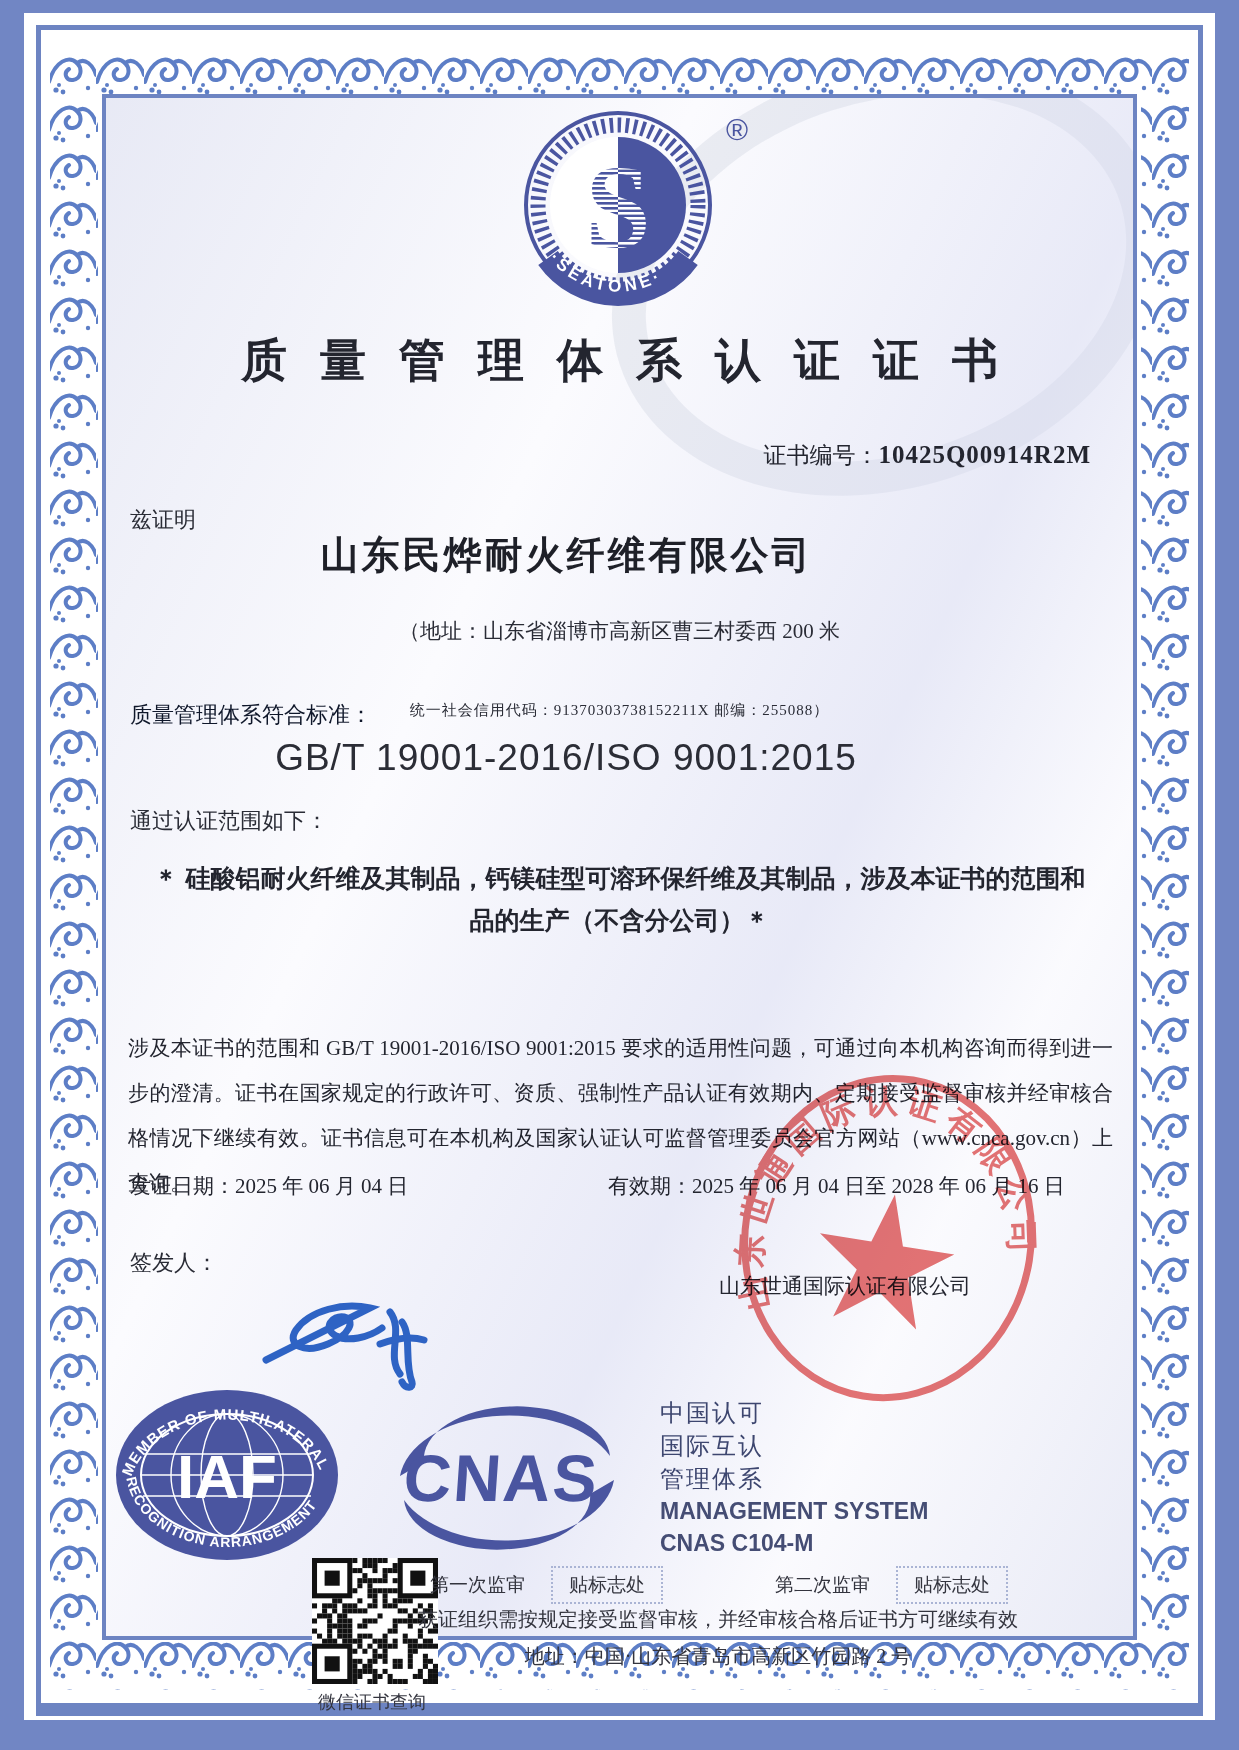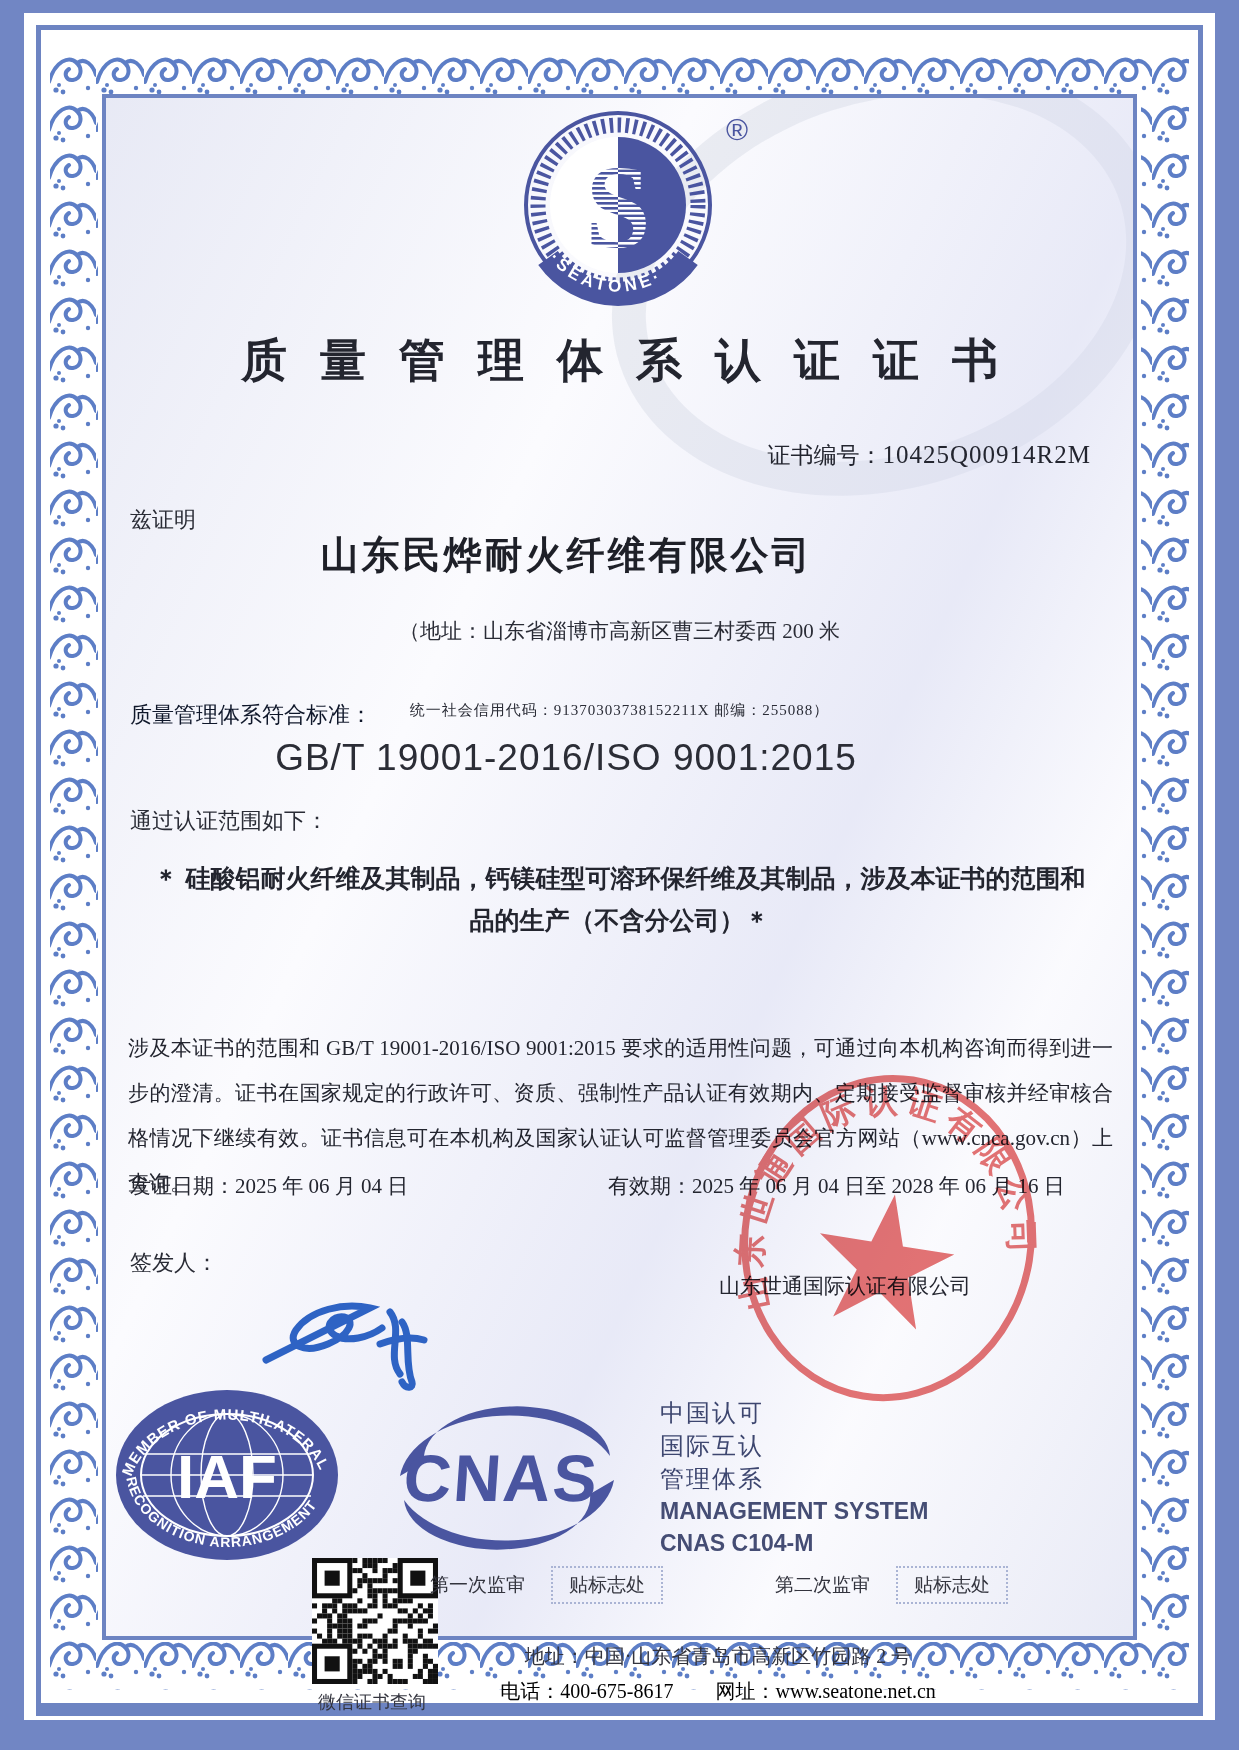--- a/index.html
+++ b/index.html
@@ -22,21 +22,21 @@
     background:linear-gradient(115deg, rgba(208,212,234,0.45) 0%, rgba(255,255,255,0) 34%,
        rgba(213,216,240,0.50) 62%, rgba(246,246,252,0.1) 78%, rgba(210,214,236,0.45) 100%);
   }
   .watermark { position:absolute; left:500px; top:-30px; width:560px; height:420px;
     border:34px solid rgba(196,202,216,0.30); border-radius:50%; transform:rotate(-18deg); }
   
   .abs { position:absolute; }
   #title { left:0; width:1239px; top:330px; text-align:center; font-size:46px; font-weight:bold;
     color:#23252f; letter-spacing:33px; text-indent:33px; }
   #certno { right:148px; top:440px; font-size:23px; color:#23252f; }
-  #certno .v { font-weight:normal; font-size:25px; letter-spacing:1px; }
+  #certno .v { font-weight:bold; font-size:25px; letter-spacing:1px; }
   #hereby { left:130px; top:505px; font-size:22px; color:#2a2c36; }
   #company { left:0; width:1133px; top:530px; text-align:center; font-size:38px; font-weight:bold; color:#1e2028; letter-spacing:3px;}
   #addr1 { left:0; width:1239px; top:617px; text-align:center; font-size:21px; color:#2a2c36; }
   #addr2 { left:0; width:1239px; top:657px; text-align:center; font-size:15px; color:#2a2c36; letter-spacing:1px;margin-top:44px;}
   #stdlabel { left:130px; top:700px; font-size:22px; color:#0f172a; }
   #standard { left:0; width:1132px; top:737px; text-align:center; font-size:37px; color:#2b2d36;
     font-family:"Liberation Sans", sans-serif; letter-spacing:1px; }
   #scopelabel { left:130px; top:806px; font-size:22px; color:#2a2c36; }
   .scopeline { left:0; width:1239px; text-align:center; font-size:25px; font-weight:bold; color:#23252f;
     font-family:"Liberation Sans", sans-serif; }
@@ -50,21 +50,21 @@
   
   #cnastext { left:660px; top:1396px; font-family:"Liberation Sans", sans-serif; color:#3c456f; }
   #cnastext .zh { font-size:24px; line-height:33px; letter-spacing:2px; color:#3d466f; }
   #cnastext .en { font-size:23px; line-height:32px; font-weight:bold; color:#454d74; }
   
   #auditrow { left:430px; top:1566px; width:580px; display:flex; align-items:center; gap:26px;
     font-size:19px; color:#33343e; }
   .stickerbox { border:2px dotted #aab4d4; padding:4px 16px; color:#33343e; }
   #footnote { left:408px; top:1606px; width:620px; text-align:center; font-size:20px; color:#33343e; }
   #footaddr { left:408px; top:1643px; width:620px; text-align:center; font-size:20px; color:#33343e; }
-  #footcontact { left:408px; top:1678px; width:620px; text-align:center; font-size:20px; color:#000000; }
+  #footcontact { left:408px; top:1678px; width:620px; text-align:center; font-size:20px; color:#ffffff; }
   #footcontact .gap { display:inline-block; width:42px; }
   #qrcaption { left:306px; top:1690px; width:132px; text-align:center; font-size:18px; color:#33343e; }
   
   #logo { left:468px; top:102px; }
   #signature { left:252px; top:1278px; }
   #stamp { left:728px; top:1066px; mix-blend-mode:multiply; }
   #iaf { left:112px; top:1386px; }
   #cnaslogo { left:372px; top:1398px; }
   #qr { left:312px; top:1558px; }
 </style>
@@ -426,20 +426,21 @@
   </svg>
   <div id="qrcaption" class="abs">微信证书查询</div>
 
   <div id="auditrow" class="abs">
     <span>第一次监审</span>
     <span class="stickerbox">贴标志处</span>
     <span style="width:60px"></span>
     <span>第二次监审</span>
     <span class="stickerbox">贴标志处</span>
   </div>
+  <div id="footnote" class="abs">获证组织需按规定接受监督审核，并经审核合格后证书方可继续有效</div>
   <div id="footaddr" class="abs">地址：中国·山东省青岛市高新区竹园路 2 号</div>
   <div id="footcontact" class="abs">
     <span>电话：</span><span>400-675-8617</span><span class="gap"></span><span>网址：</span><span>www.seatone.net.cn</span>
   </div>
 
   <svg id="stamp" class="abs" width="320" height="345" viewBox="0 0 320 345" style="transform:rotate(9deg); opacity:0.85;">
     <ellipse cx="160" cy="172" rx="143" ry="160" fill="none" stroke="#e25b5b" stroke-width="7"></ellipse>
     <path id="stampArc" d="M56,262 A124,140 0 1 1 264,262" fill="none"></path>
     <text font-size="33" fill="#e25b5b" letter-spacing="7" font-weight="bold">
       <textPath href="#stampArc" startOffset="4">山东世通国际认证有限公司</textPath>

